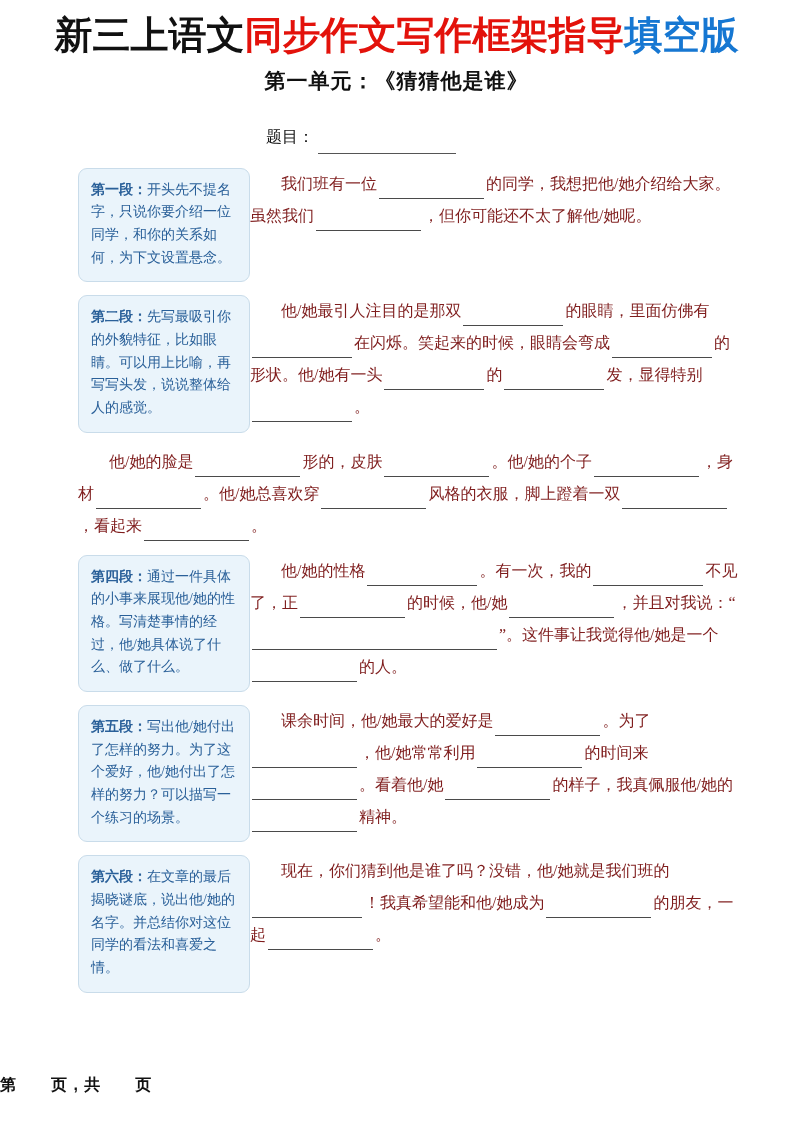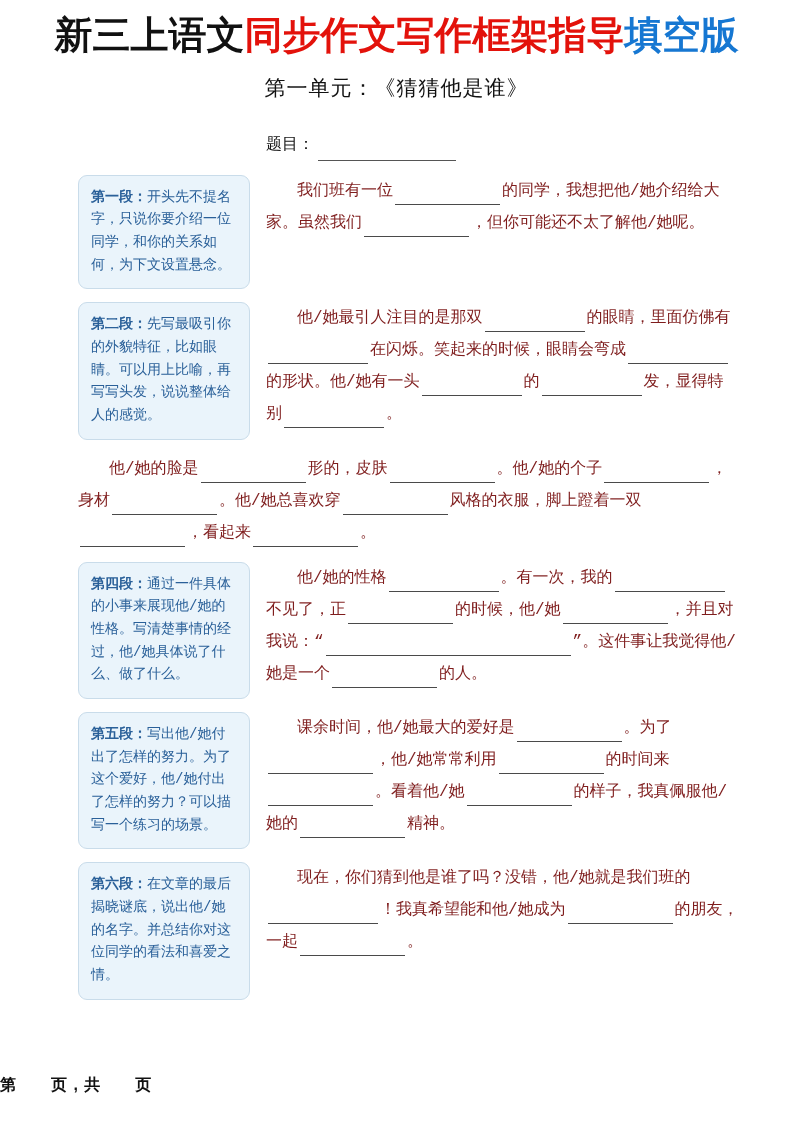--- a/index.html
+++ b/index.html
@@ -21,22 +21,22 @@
     font-weight: bold;
     font-size: 38px;
     line-height: 1.15;
     white-space: nowrap;
   }
   .t-black { color: #111111; }
   .t-red   { color: #e3120b; }
   .t-blue  { color: #1677d2; }
   .doc-subtitle {
     text-align: center;
-    margin-top: 16px;
-    font-weight: normal;
+    margin-top: 9px;
+    font-weight: bold;
     font-size: 21px;
     letter-spacing: 1px;
   }
   
   .topic-row {
     margin: 32px 0 10px 266px;
     font-size: 16px;
     font-weight: normal;
   }
   .topic-blank {
@@ -47,23 +47,21 @@
     vertical-align: -12px;
     margin-left: 4px;
   }
   
   .sections {
     margin-top: 14px;
     padding: 0 54px 0 78px;
   }
   .section-row {
     display: flex;
-    gap: 16px;
     margin-bottom: 13px;
-    font-family: Liberation Mono, monospace;
   }
   .hint-box {
     flex: 0 0 172px;
     box-sizing: border-box;
     align-self: flex-start;
     background: #eaf4fb;
     border: 1px solid #c9dcea;
     border-radius: 9px;
     padding: 10px 12px 12px 12px;
     color: #2a6099;

